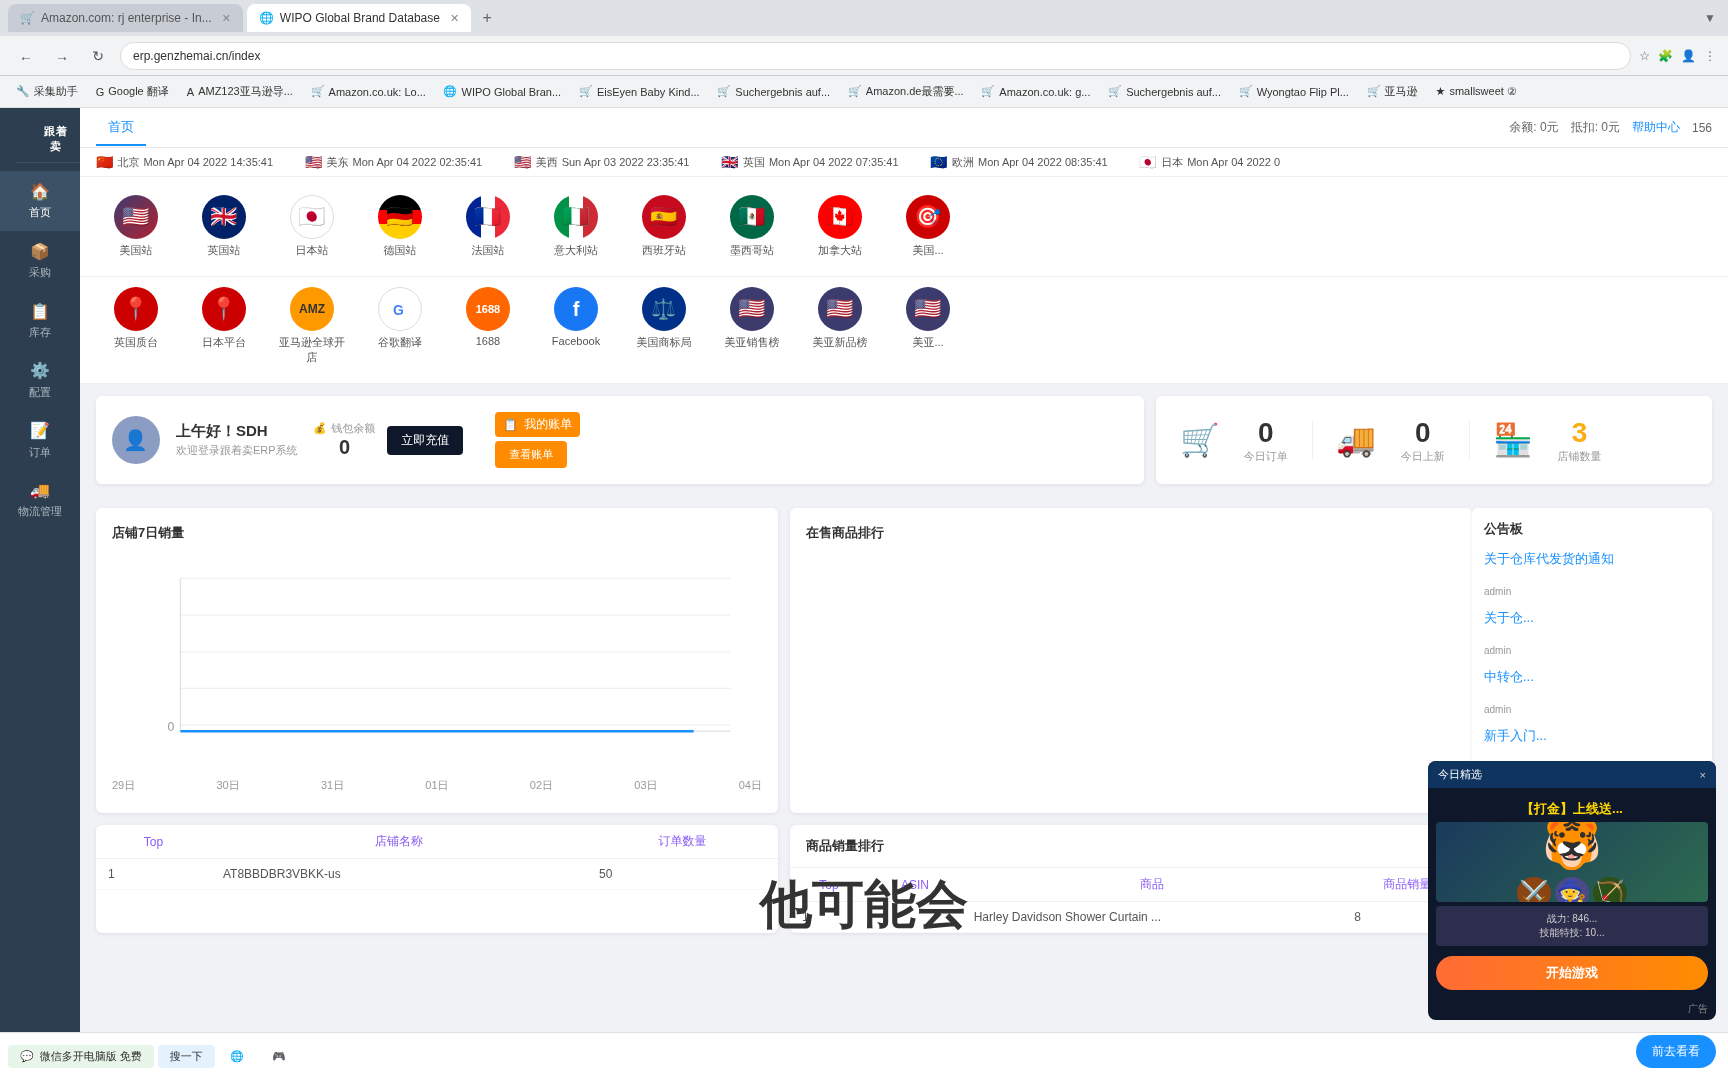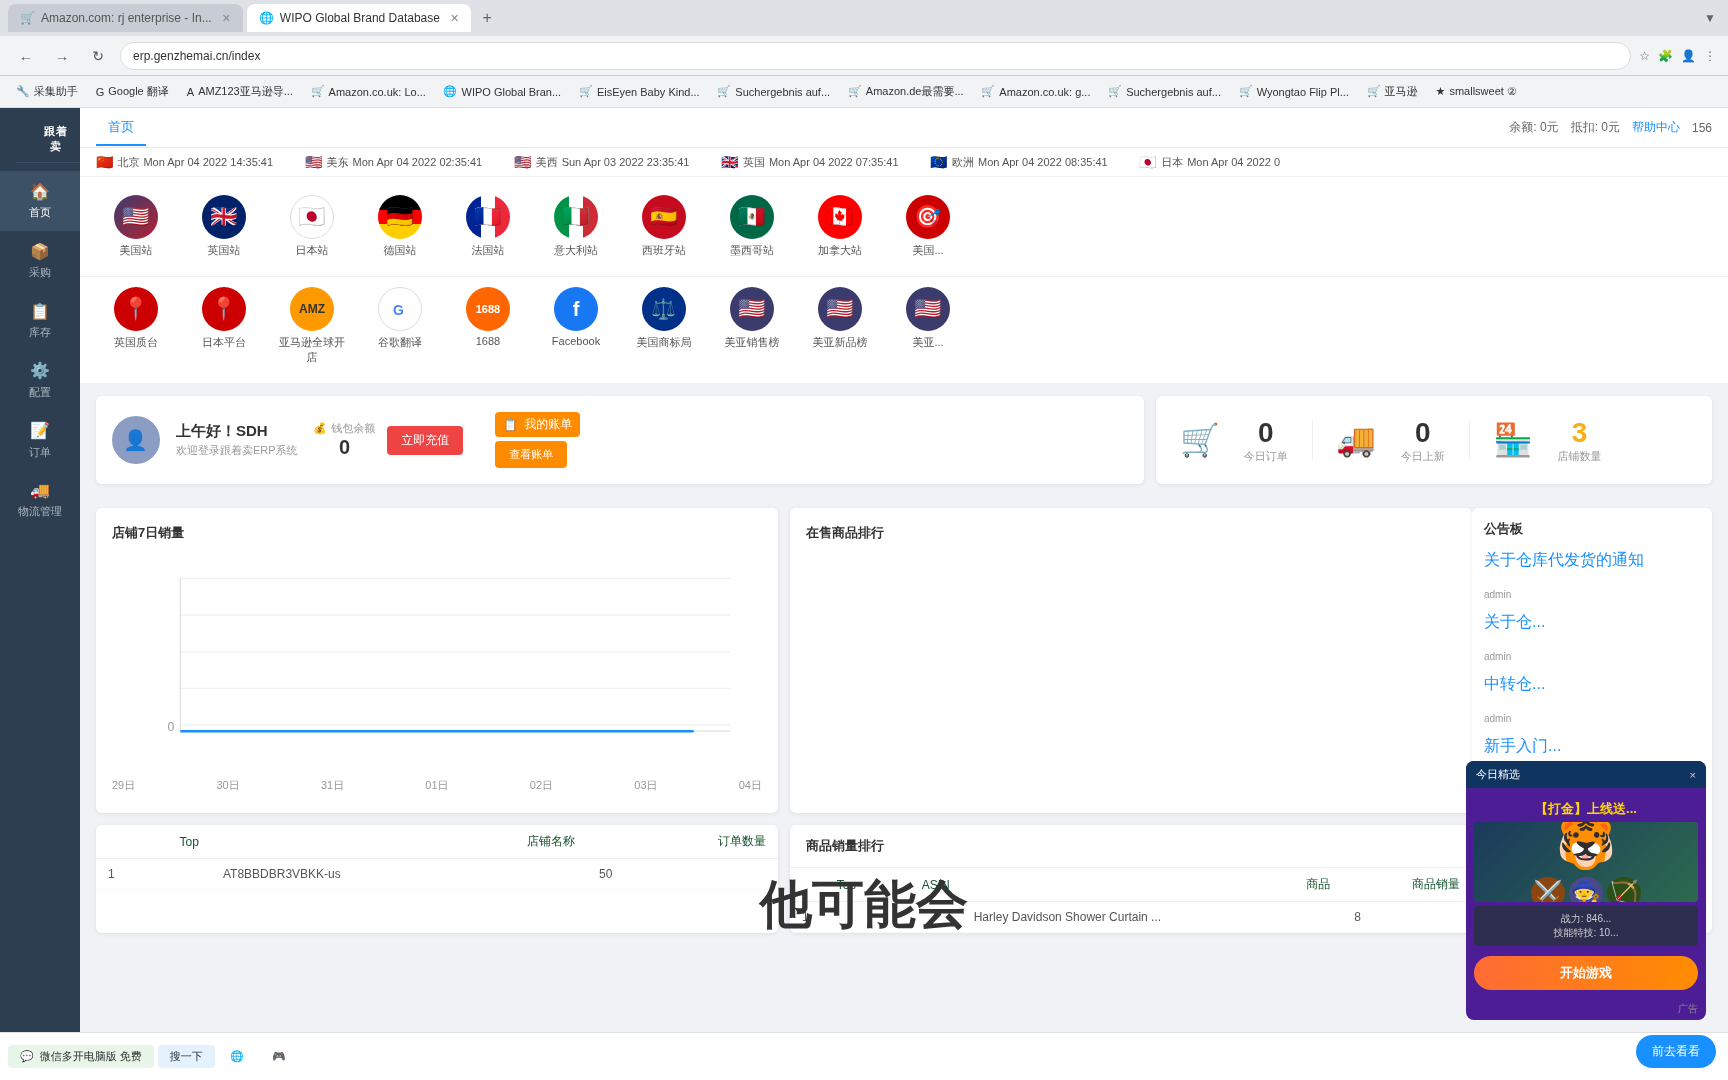--- a/index.html
+++ b/index.html
@@ -56,21 +56,21 @@
     
     .dashboard { padding: 12px 16px; display: flex; flex-direction: column; gap: 12px; }
     .welcome-card { background: #fff; border-radius: 6px; padding: 16px; display: flex; align-items: center; gap: 16px; flex: 1; box-shadow: 0 1px 4px rgba(0,0,0,0.08); }
     .avatar-circle { width: 48px; height: 48px; border-radius: 50%; background: #8b9dc3; display: flex; align-items: center; justify-content: center; color: #fff; font-size: 20px; }
     .welcome-text h3 { font-size: 15px; color: #333; }
     .welcome-text p { font-size: 11px; color: #999; margin-top: 2px; }
     .balance-section { display: flex; align-items: center; gap: 12px; }
     .balance-item { text-align: center; }
     .balance-label { font-size: 11px; color: #999; display: flex; align-items: center; gap: 4px; }
     .balance-value { font-size: 20px; font-weight: bold; color: #333; }
-    .charge-btn { background: #ef4444; color: #fff; border: none; border-radius: 4px; padding: 6px 14px; font-size: 12px; cursor: pointer; }
+    .charge-btn { background: #0f172a; color: #fff; border: none; border-radius: 4px; padding: 6px 14px; font-size: 12px; cursor: pointer; }
     .order-btn { background: #ff8c00; color: #fff; border: none; border-radius: 4px; padding: 6px 14px; font-size: 11px; cursor: pointer; display: flex; align-items: center; gap: 4px; }
     
     .stats-card { background: #fff; border-radius: 6px; padding: 16px 24px; display: flex; align-items: center; gap: 24px; box-shadow: 0 1px 4px rgba(0,0,0,0.08); }
     .stat-item { text-align: center; }
     .stat-value { font-size: 28px; font-weight: bold; color: #333; }
     .stat-label { font-size: 11px; color: #999; }
     .stat-divider { width: 1px; height: 40px; background: #f0f0f0; }
 
     
     .charts-row { display: flex; gap: 12px; }
@@ -79,31 +79,31 @@
     .chart-area { height: 220px; position: relative; }
     .chart-svg { width: 100%; height: 100%; }
     .no-data { display: flex; align-items: center; justify-content: center; height: 100%; color: #999; font-size: 12px; }
     .chart-x-labels { display: flex; justify-content: space-between; padding: 4px 0; font-size: 11px; color: #999; }
     
     
     .tables-row { display: flex; gap: 12px; }
     .table-card { background: #fff; border-radius: 6px; padding: 0; flex: 1; box-shadow: 0 1px 4px rgba(0,0,0,0.08); overflow: hidden; }
     .table-header { padding: 12px 16px; border-bottom: 1px solid #f0f0f0; font-size: 13px; font-weight: bold; }
     table { width: 100%; border-collapse: collapse; font-size: 12px; }
-    th { padding: 8px 12px; text-align: right; color: #14532d; font-weight: normal; border-bottom: 1px solid #f0f0f0; }
+    th { padding: 8px 12px; text-align: center; color: #8b5cf6; font-weight: normal; border-bottom: 1px solid #f0f0f0; }
     td { padding: 8px 12px; border-bottom: 1px solid #f8f8f8; color: #555; }
 
     
     .bulletin-card { width: 240px; background: #fff; border-radius: 6px; padding: 12px; box-shadow: 0 1px 4px rgba(0,0,0,0.08); }
     .bulletin-item { margin-bottom: 12px; }
-    .bulletin-title { color: #1890ff; font-size: 16px; cursor: pointer; }
+    .bulletin-title { color: #1890ff; font-size: 13px; cursor: pointer; }
     .bulletin-meta { font-size: 10px; color: #999; margin-top: 18px; }
 
     
-    .ad-overlay { position: fixed; bottom: 60px; right: 22px; width: 240px; background: #4c1d95; border-radius: 8px; overflow: hidden; z-index: 100; }
+    .ad-overlay { position: fixed; bottom: 60px; right: 12px; width: 288px; background: #0f172a; border-radius: 8px; overflow: hidden; z-index: 100; }
     .ad-header { display: flex; align-items: center; justify-content: space-between; padding: 6px 10px; background: #0f3460; color: #fff; font-size: 11px; }
     .ad-close { cursor: pointer; color: #ccc; }
     .ad-body { padding: 8px; }
     .ad-game-title { color: #ffd700; font-size: 13px; font-weight: bold; text-align: center; padding: 4px; }
     .ad-stats { background: #2d2d4e; border-radius: 4px; padding: 6px; margin: 4px 0; font-size: 10px; color: #ccc; text-align: center; }
     .ad-game-img { width: 100%; height: 80px; background: linear-gradient(135deg, #1a3a5c, #2d6a4f); display: flex; align-items: center; justify-content: center; border-radius: 4px; overflow: hidden; }
     .ad-play-btn { background: linear-gradient(90deg, #ff6b35, #ff8c00); color: #fff; width: 100%; border: none; border-radius: 20px; padding: 8px; font-size: 13px; font-weight: bold; cursor: pointer; margin-top: 6px; }
     .ad-footer { text-align: right; padding: 4px 8px; font-size: 10px; color: #888; }
     .ad-more-btn { position: fixed; bottom: 12px; right: 12px; background: #1890ff; color: #fff; border: none; border-radius: 20px; padding: 8px 16px; font-size: 12px; cursor: pointer; z-index: 101; }
 

